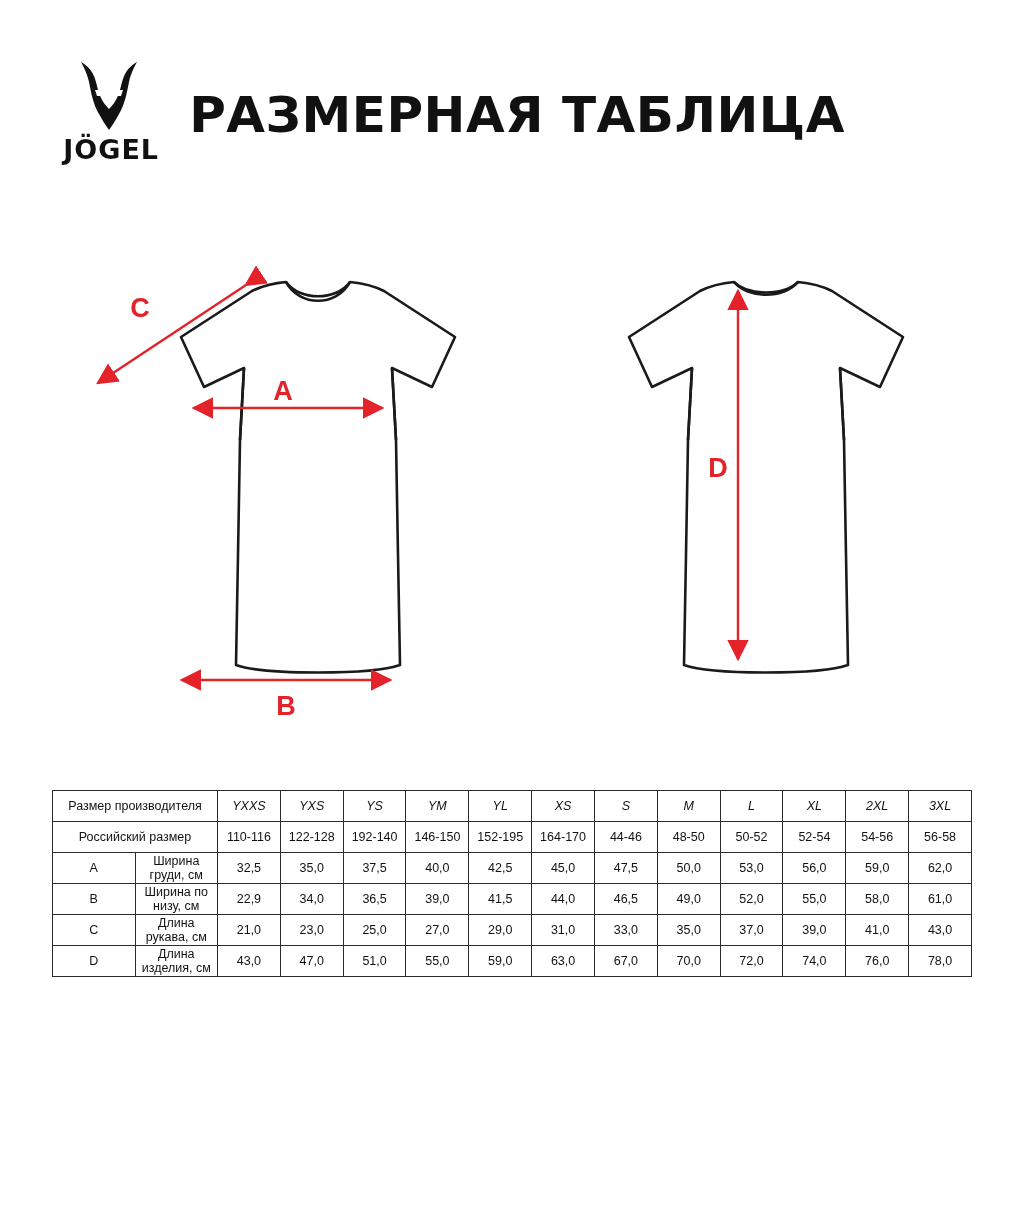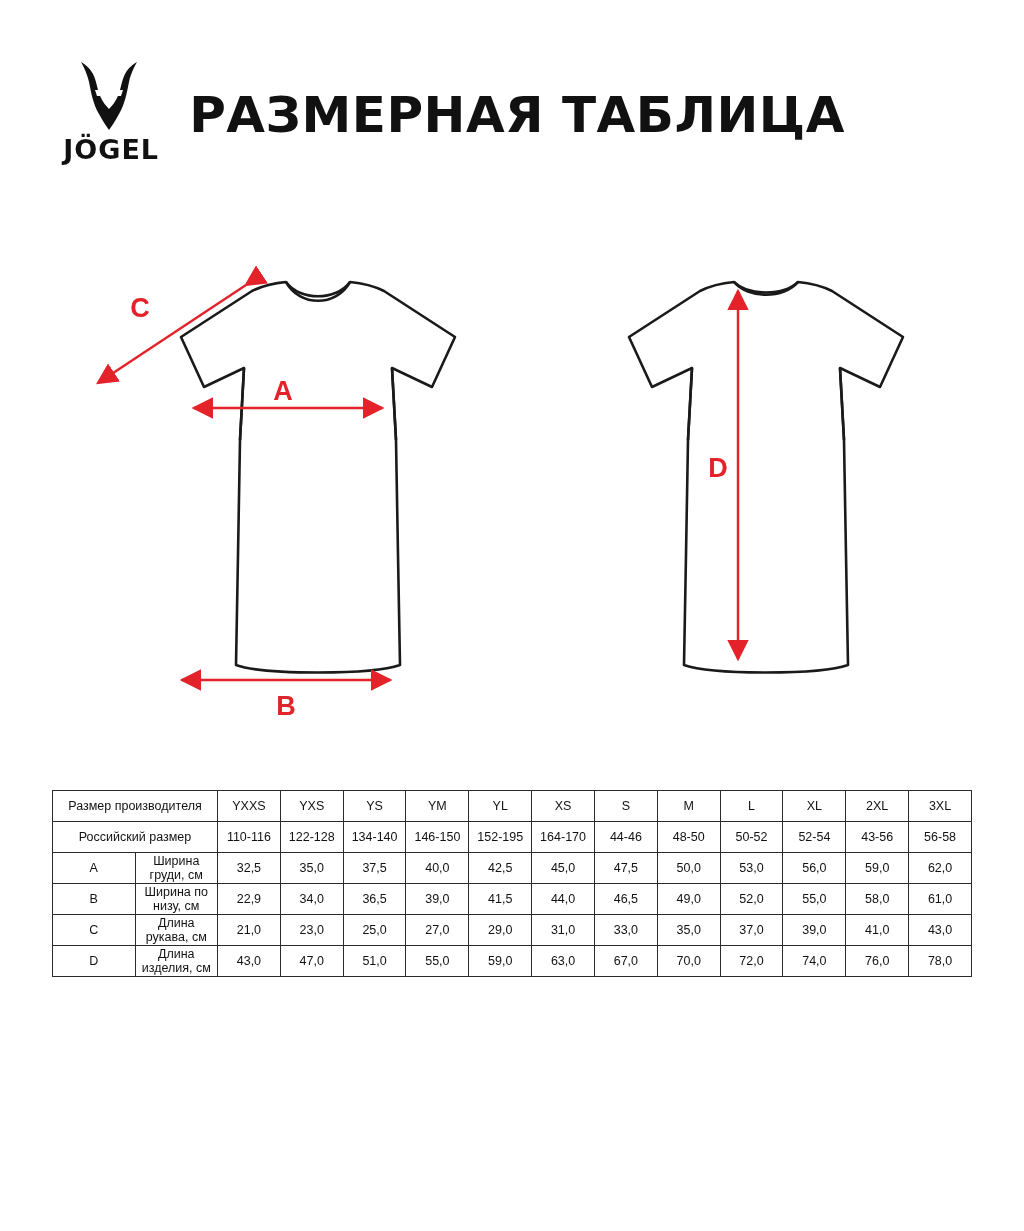--- a/index.html
+++ b/index.html
@@ -108,21 +108,21 @@
   }
   td.measure-label {
     text-align: right;
     padding-right: 7px;
     font-size: 12.5px;
     border-radius: 6px;
   }
   td.val {
     font-size: 12.5px;
   }
-  .hdr-cell { font-size: 12.5px; }
+  .hdr-cell { font-size: 12.5px; font-style: italic; }
   .ru-cell { font-size: 12px; }
 </style>
 </head>
 <body>
 
 <div class="header">
   <div class="logo-block">
     <svg class="logo-mark" viewBox="0 0 60 72">
       <path d="M2 2 C2 2 10 6 14 14 C18 22 18 30 22 38 C24 42 27 46 30 49 C33 46 36 42 38 38 C42 30 42 22 46 14 C50 6 58 2 58 2
                C58 2 52 12 50 22 C48 32 46 44 40 54 C36 61 33 66 30 70 C27 66 24 61 20 54 C14 44 12 32 10 22 C8 12 2 2 2 2 Z" fill="#111111"></path>
@@ -227,29 +227,29 @@
           <td class="hdr-cell">M</td>
           <td class="hdr-cell">L</td>
           <td class="hdr-cell">XL</td>
           <td class="hdr-cell">2XL</td>
           <td class="hdr-cell">3XL</td>
         </tr>
         <tr>
           <td class="label-col row-head-title" colspan="2">Российский размер</td>
           <td class="ru-cell">110-116</td>
           <td class="ru-cell">122-128</td>
-          <td class="ru-cell">134-140</td>
+          <td class="ru-cell">192-140</td>
           <td class="ru-cell">146-150</td>
           <td class="ru-cell">152-195</td>
           <td class="ru-cell">164-170</td>
           <td class="ru-cell">44-46</td>
           <td class="ru-cell">48-50</td>
           <td class="ru-cell">50-52</td>
           <td class="ru-cell">52-54</td>
-          <td class="ru-cell">43-56</td>
+          <td class="ru-cell">54-56</td>
           <td class="ru-cell">56-58</td>
         </tr>
         <tr>
           <td class="letter-col">A</td>
           <td class="label-col measure-label">Ширина груди, см</td>
           <td class="val">32,5</td>
           <td class="val">35,0</td>
           <td class="val">37,5</td>
           <td class="val">40,0</td>
           <td class="val">42,5</td>

